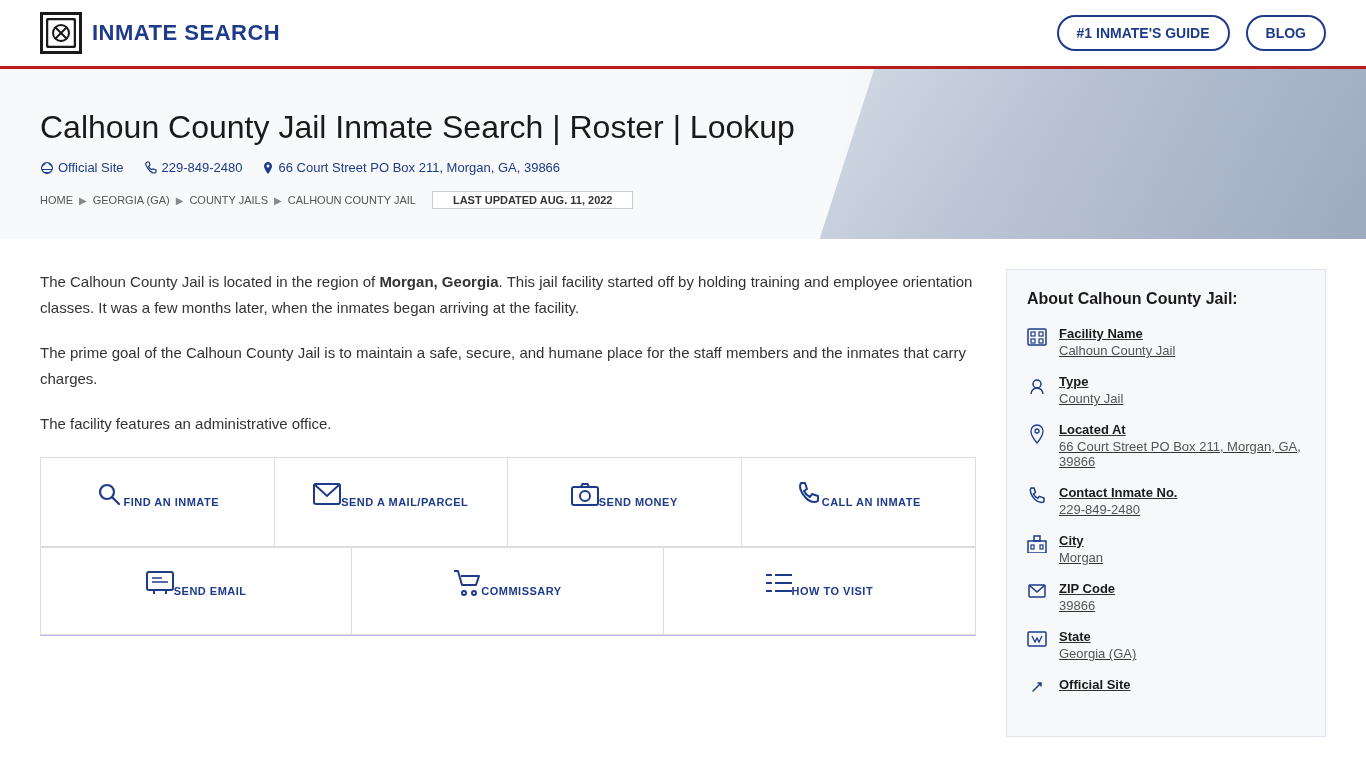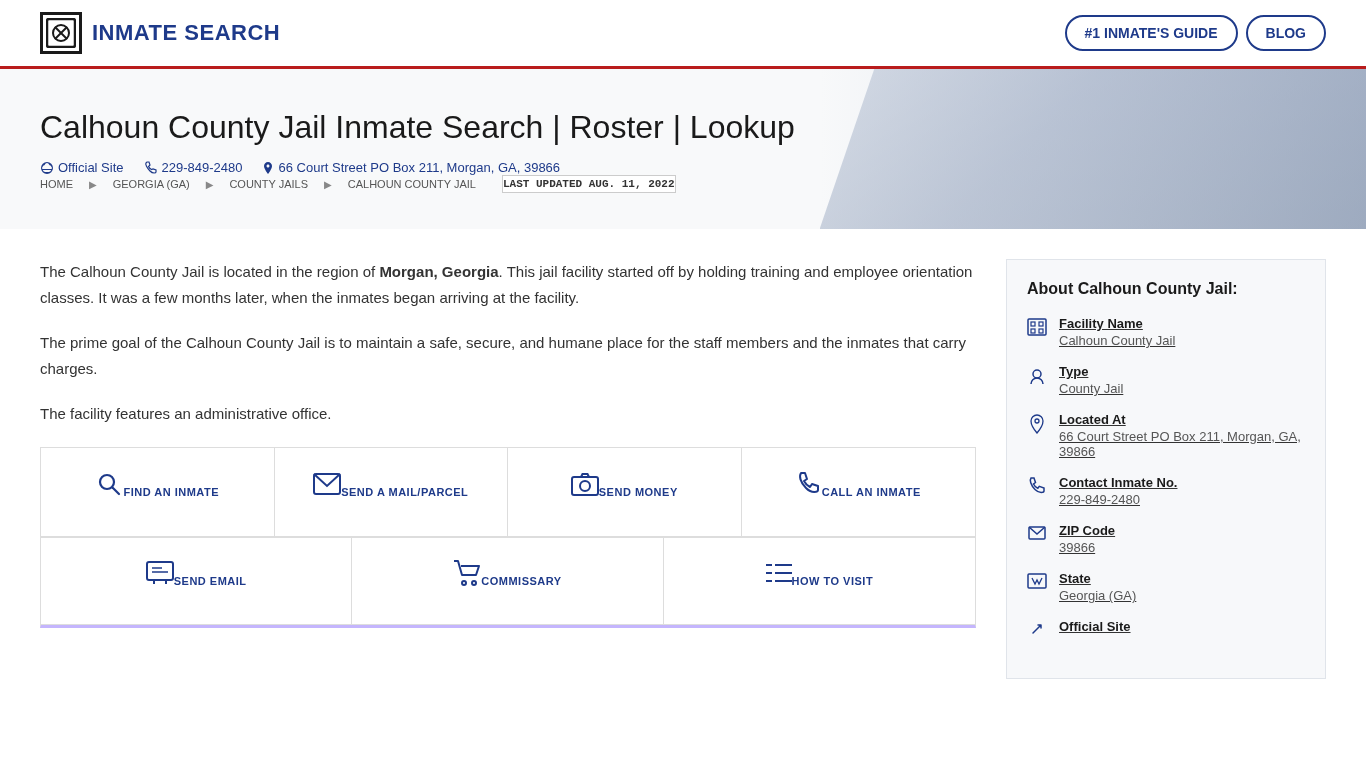--- a/index.html
+++ b/index.html
@@ -10,21 +10,21 @@
       display: flex; align-items: center; justify-content: space-between;
       padding: 12px 40px; border-bottom: 3px solid #b91c1c;
       background: #fff; position: relative; z-index: 10;
     }
     .logo-area { display: flex; align-items: center; gap: 10px; text-decoration: none; }
     .logo-icon {
       width: 42px; height: 42px; border: 3px solid #1a1a1a; display: flex; align-items: center; justify-content: center;
       font-size: 20px; font-weight: bold; color: #1a1a1a;
     }
     .logo-text { font-size: 22px; font-weight: 700; color: #1e3a8a; letter-spacing: 0.5px; }
-    .header-nav { display: flex; align-items: flex-start; gap: 8px; }
+    .header-nav { display: flex; align-items: flex-start; gap: 16px; }
     .btn-outline {
       border: 2px solid #1e3a8a; color: #1e3a8a; background: transparent;
       padding: 8px 18px; border-radius: 25px; font-size: 14px; font-weight: 600;
       cursor: pointer; text-decoration: none;
     }
 
     
     .hero {
       background: linear-gradient(to right, #f8f9fa 60%, #d0d8e8 100%);
       padding: 40px 40px 30px 40px; position: relative; overflow: hidden;
@@ -35,29 +35,29 @@
       background: linear-gradient(135deg, #b0bcd0 0%, #8a9ab5 40%, #6b7d96 100%);
       opacity: 0.5;
       clip-path: polygon(10% 0%, 100% 0%, 100% 100%, 0% 100%);
     }
     .hero h1 { font-size: 32px; font-weight: 400; color: #1a1a1a; margin-bottom: 14px; position: relative; z-index: 2; }
     .hero-meta { display: flex; align-items: center; gap: 20px; font-size: 13px; color: #1e3a8a; position: relative; z-index: 2; }
     .hero-meta a { color: #1e3a8a; text-decoration: none; display: flex; align-items: center; gap: 4px; }
 
     
     .breadcrumb {
-      display: flex; align-items: center; gap: 16px; 
+      display: flex; align-items: center; gap: 6px; margin-top: 16px;
       font-size: 11px; color: #555; position: relative; z-index: 2;
     }
     .breadcrumb a { color: #555; text-decoration: none; }
     .breadcrumb .sep { color: #888; font-size: 10px; }
     .breadcrumb .current { color: #555; }
     .breadcrumb .last-updated {
       margin-left: 10px; background: #fff; border: 1px solid #ccc;
-      padding: 2px 0; font-size: 11px; font-weight: 600; color: #333; font-family: Liberation Mono, monospace;
+      padding: 2px 20px; font-size: 11px; font-weight: 600; color: #333;
     }
 
     
     .main-container { display: flex; gap: 30px; padding: 30px 40px; max-width: 1366px; }
     .content-area { flex: 1; min-width: 0; }
     .sidebar { width: 320px; flex-shrink: 0; }
 
     
     .description { font-size: 15px; line-height: 1.7; color: #333; }
     .description p { margin-bottom: 20px; }
@@ -70,21 +70,21 @@
     }
     .action-cell {
       display: flex; align-items: center; justify-content: center;
       padding: 22px 10px; border-right: 1px solid #ddd; border-bottom: 1px solid #ddd;
       cursor: pointer; text-decoration: none; color: #1e3a8a;
       background: #fff;
     }
     .action-cell:last-child { border-right: none; }
     .action-icon { font-size: 24px; margin-bottom: 10px; color: #1e3a8a; }
     .action-label { font-size: 11px; font-weight: 700; letter-spacing: 0.5px; text-align: center; color: #1e3a8a; }
-    .action-row-2 { display: grid; grid-template-columns: repeat(3, 1fr); border-left: 1px solid #ddd; border-right: 1px solid #ddd; border-bottom: 3px solid #c4b5fd; }
+    .action-row-2 { display: grid; grid-template-columns: repeat(3, 1fr); border-left: 1px solid #ddd; border-right: 1px solid #ddd; border-bottom: 1px solid #c4b5fd; }
     .action-row-2 .action-cell { border-right: 1px solid #ddd; }
     .action-row-2 .action-cell:last-child { border-right: none; align-items: center; }
 
     
     .sidebar-card { background: #f7f8fa; border: 1px solid #e0e4ea; padding: 20px; }
     .sidebar-card h3 { font-size: 16px; font-weight: 700; color: #1a1a1a; margin-bottom: 18px; }
     .info-row { display: flex; align-items: flex-start; gap: 12px; margin-bottom: 16px; text-decoration: underline; }
     .info-icon { color: #1e3a8a; font-size: 18px; flex-shrink: 0; margin-top: 2px; width: 20px; text-align: center; }
     .info-content {}
     .info-label { font-size: 13px; font-weight: 700; color: #1a1a1a; }
@@ -283,20 +283,34 @@
           <svg width="18" height="18" viewBox="0 0 18 18" fill="none">
               <path d="M3 1h3l1.5 4.5-2 1.5c.8 1.8 2.5 3.5 4.3 4.3l1.5-2L16 11v3c0 1.5-4.5 3-9-1.5S1.5 3 3 1z" stroke="#1e3a8a" stroke-width="1.5" fill="none"></path>
             </svg>
         </span>
         <div class="info-content">
           <div class="info-label">Contact Inmate No.</div>
           <div class="info-value">229-849-2480</div>
         </div>
       </div>
 
+      <div class="info-row">
+        <span class="info-icon">
+          <svg width="20" height="18" viewBox="0 0 20 18" fill="none">
+              <rect x="1" y="6" width="18" height="12" stroke="#1e3a8a" stroke-width="1.5" fill="none"></rect>
+              <rect x="7" y="1" width="6" height="5" stroke="#1e3a8a" stroke-width="1.5" fill="none"></rect>
+              <rect x="4" y="10" width="3" height="4" stroke="#1e3a8a" stroke-width="1.2" fill="none"></rect>
+              <rect x="13" y="10" width="3" height="4" stroke="#1e3a8a" stroke-width="1.2" fill="none"></rect>
+            </svg>
+        </span>
+        <div class="info-content">
+          <div class="info-label">City</div>
+          <div class="info-value">Morgan</div>
+        </div>
+      </div>
 
       <div class="info-row">
         <span class="info-icon">
           <svg width="18" height="16" viewBox="0 0 18 16" fill="none">
               <rect x="1" y="2" width="16" height="12" rx="1" stroke="#1e3a8a" stroke-width="1.5" fill="none"></rect>
               <polyline points="1,2 9,9 17,2" stroke="#1e3a8a" stroke-width="1.5" fill="none"></polyline>
             </svg>
         </span>
         <div class="info-content">
           <div class="info-label">ZIP Code</div>

